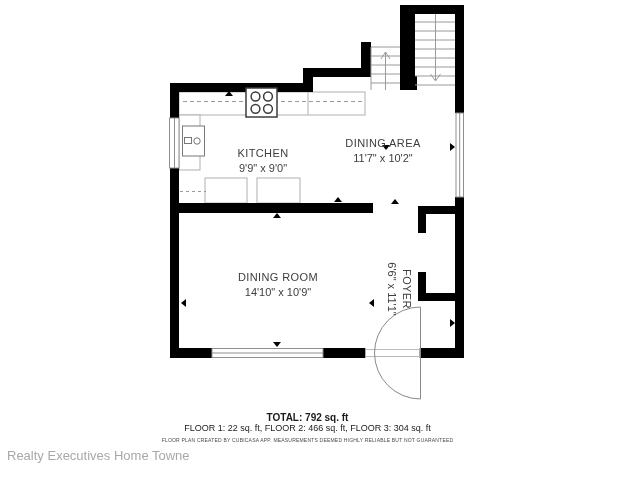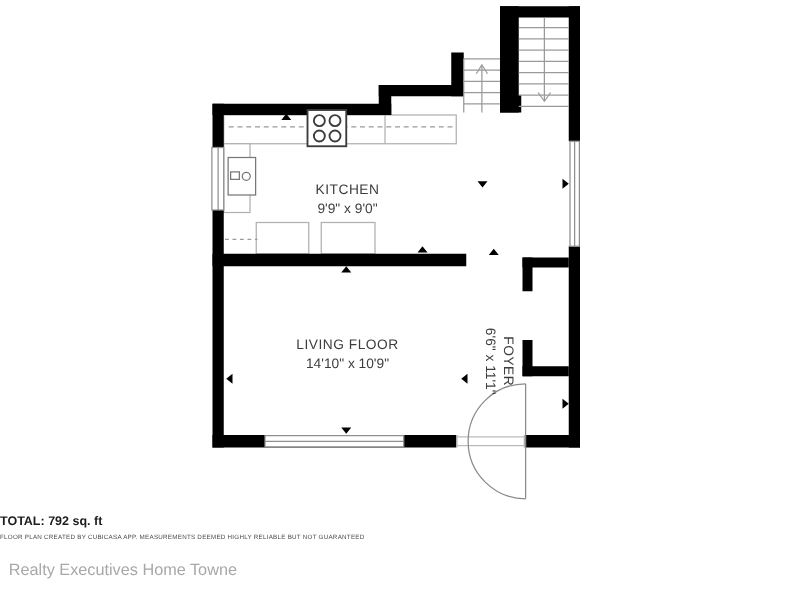--- a/index.html
+++ b/index.html
@@ -4,21 +4,21 @@
 <style>
   html,body{margin:0;padding:0;background:#fff;}
   .canvas{position:relative;width:640px;height:480px;background:#ffffff;
           font-family:"Liberation Sans",sans-serif;overflow:hidden;}
   .plan-svg{position:absolute;left:0;top:0;}
   .room-label{position:absolute;text-align:center;color:#3d3d3d;
               transform:translate(-50%,-50%);white-space:nowrap;}
   .room-label.rotated{transform:translate(-50%,-50%) rotate(90deg);}
   .room-name{display:block;font-size:11px;letter-spacing:.4px;}
   .room-dims{display:block;font-size:11px;margin-top:3px;}
-  .summary{position:absolute;left:0;top:412px;width:615px;text-align:left;color:#1b1b1b;}
+  .summary{position:absolute;left:0;top:412px;width:615px;text-align:center;color:#1b1b1b;}
   .summary .total{font-size:10px;font-weight:bold;line-height:11px;}
   .summary .line{font-size:9px;line-height:10px;}
   .summary .disclaimer{font-size:5px;color:#4a4a4a;margin-top:4px;letter-spacing:.2px;}
   .footer-left{position:absolute;left:7px;top:448px;font-size:13px;color:#a8a8a8;}
   .footer-right{position:absolute;right:24px;top:459px;font-size:15px;color:#a8a8a8;margin-top:28px;}
 </style>
 </head>
 <body>
 
 <div class="canvas">
@@ -117,34 +117,39 @@
       <path d="M273,218 L277,213 L281,218 Z"></path>
       <path d="M273,342 L281,342 L277,347 Z"></path>
       <path d="M186,299 L181,303 L186,307 Z"></path>
       <path d="M450,143 L455,147 L450,151 Z"></path>
       <path d="M450,319 L455,323 L450,327 Z"></path>
       <path d="M374,299 L369,303 L374,307 Z"></path>
       <path d="M382,145 L390,145 L386,150 Z"></path>
     </g>
   </svg>
 
-  <div class="room-label" style="left:278px;top:160px;">
+  <div class="room-label" style="left:263px;top:160px;">
     <span class="room-name">KITCHEN</span>
     <span class="room-dims">9'9" x 9'0"</span>
   </div>
+  <div class="room-label" style="left:383px;top:150px;">
+    <span class="room-name">DINING AREA</span>
+    <span class="room-dims">11'7" x 10'2"</span>
+  </div>
   <div class="room-label" style="left:278px;top:284px;">
-    <span class="room-name">LIVING FLOOR</span>
+    <span class="room-name">DINING ROOM</span>
     <span class="room-dims">14'10" x 10'9"</span>
   </div>
   <div class="room-label rotated" style="left:399px;top:289px;">
     <span class="room-name">FOYER</span>
     <span class="room-dims">6'6" x 11'1"</span>
   </div>
 
   <div class="summary">
     <div class="total">TOTAL: 792 sq. ft</div>
+    <div class="line">FLOOR 1: 22 sq. ft, FLOOR 2: 466 sq. ft, FLOOR 3: 304 sq. ft</div>
     <div class="disclaimer">FLOOR PLAN CREATED BY CUBICASA APP. MEASUREMENTS DEEMED HIGHLY RELIABLE BUT NOT GUARANTEED</div>
   </div>
 
   <div class="footer-left">Realty Executives Home Towne</div>
   <div class="footer-right">Realcomp</div>
 
 </div>
 
 </body></html>

